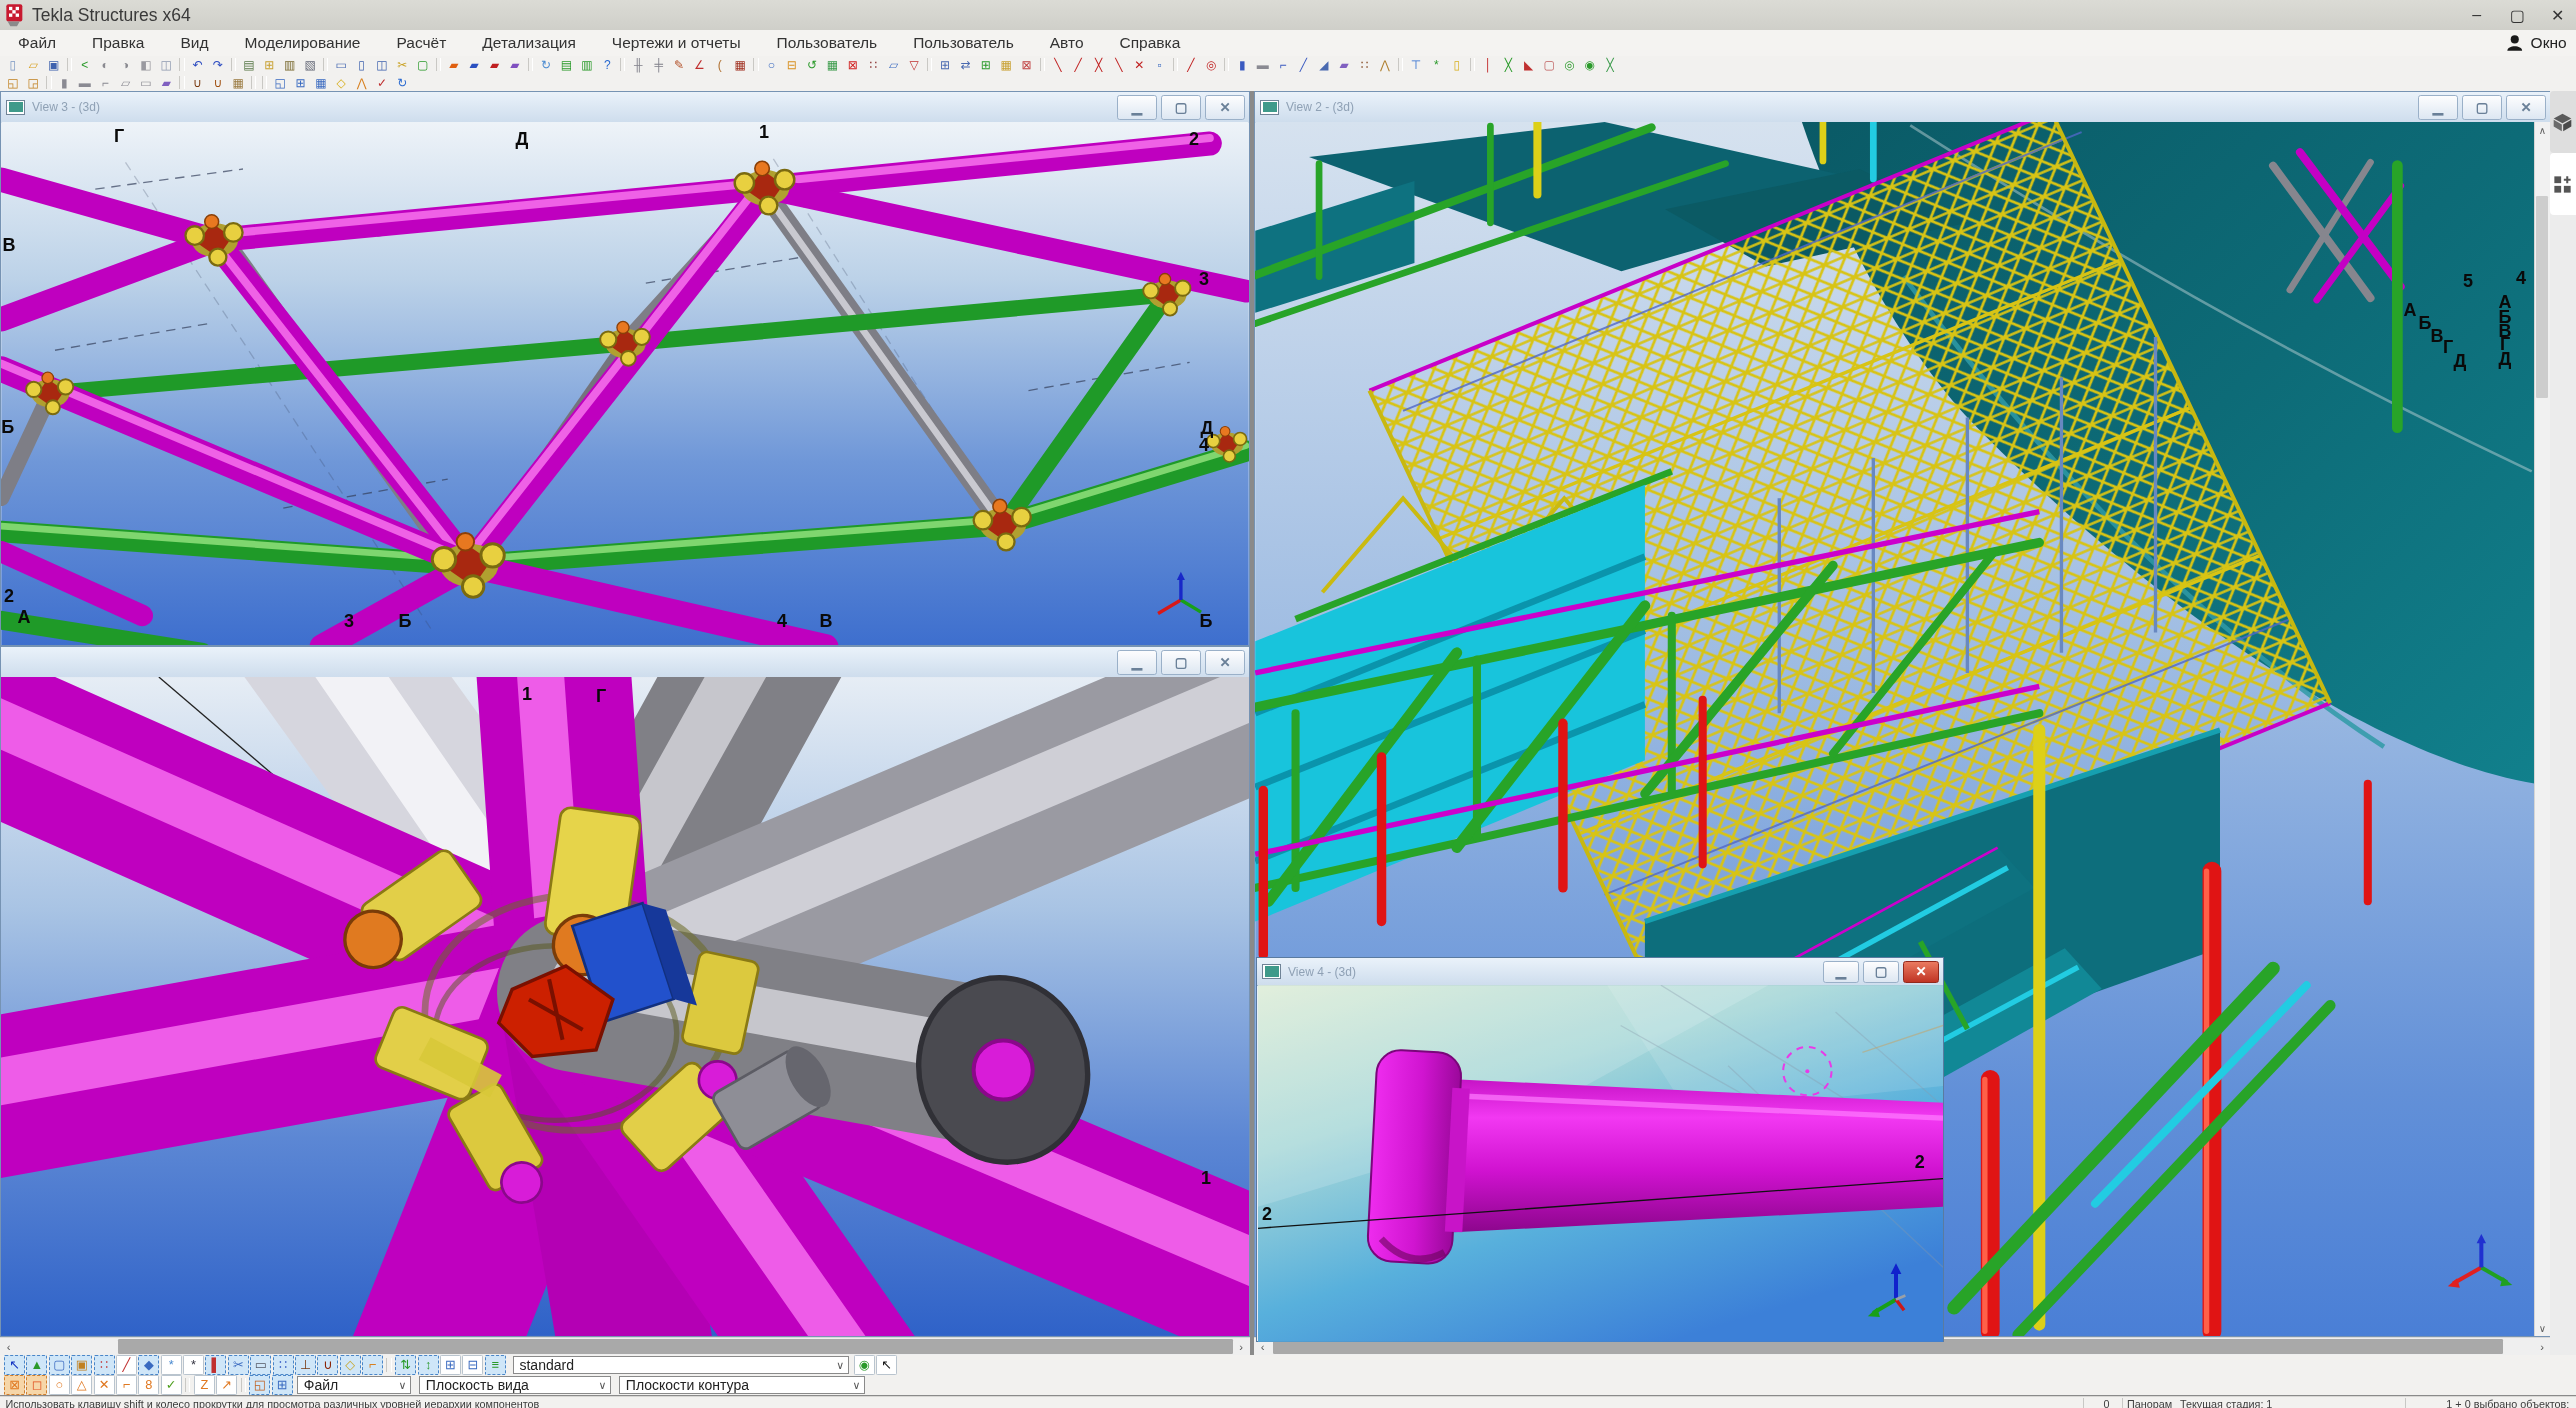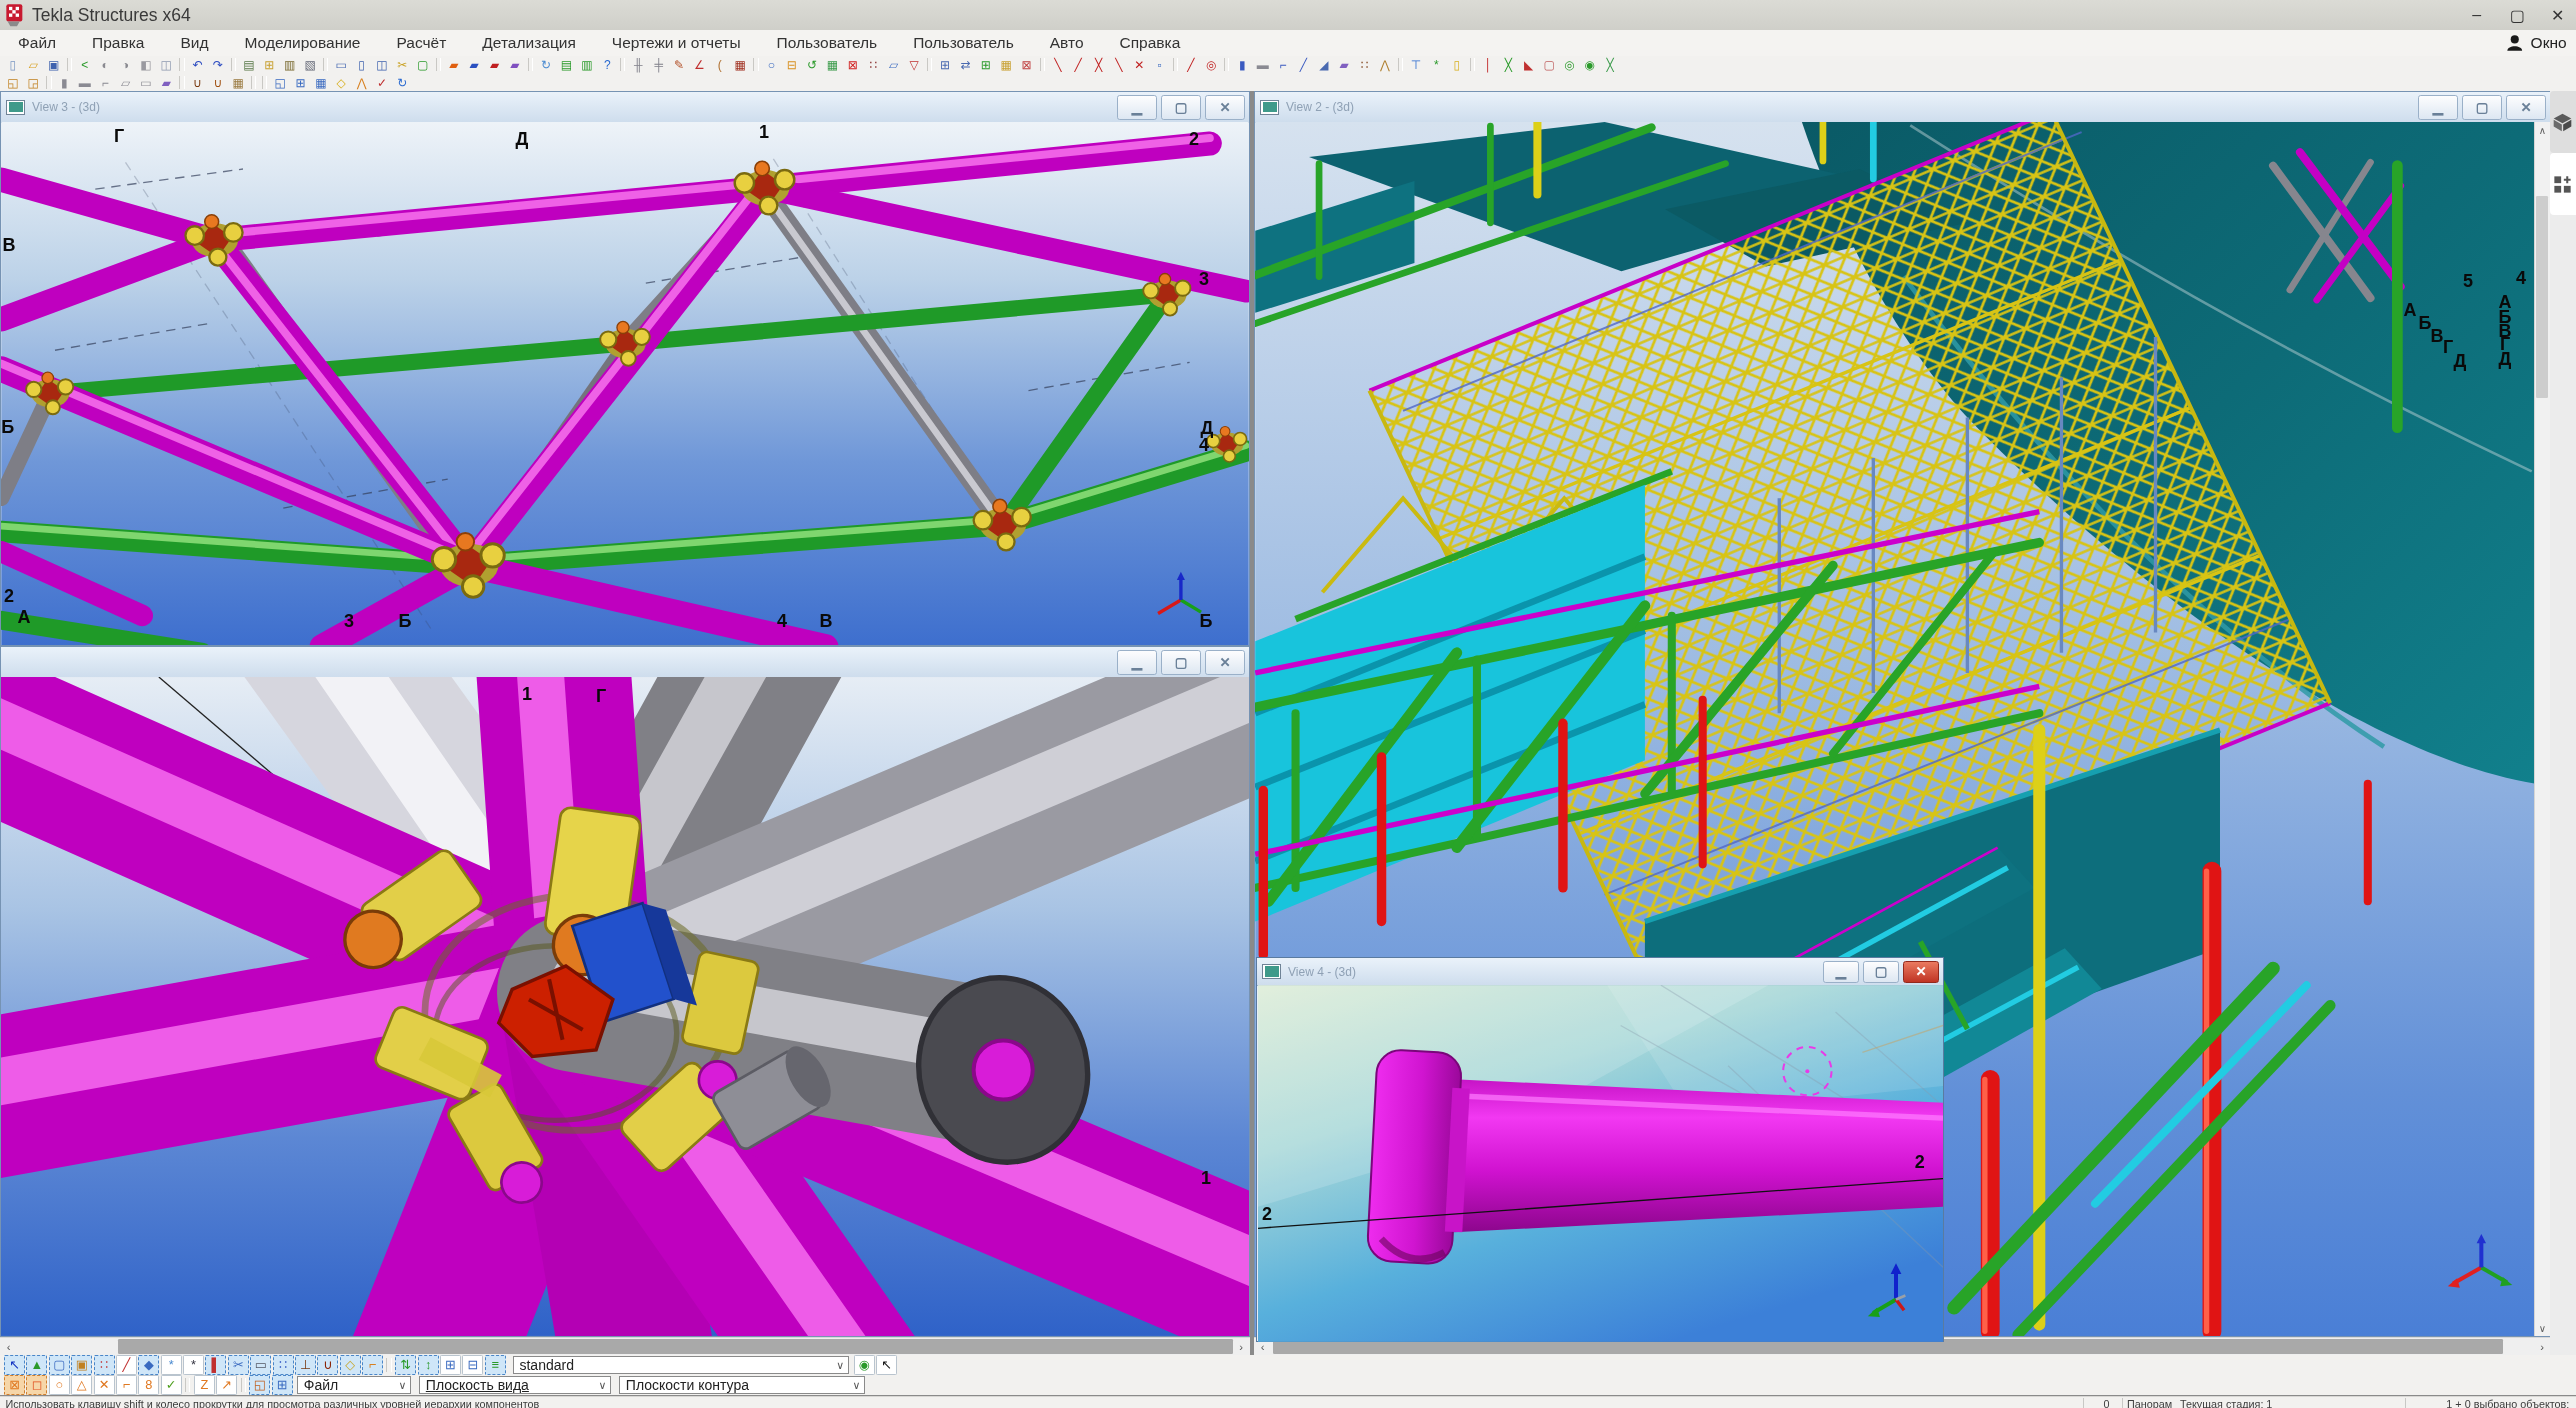--- a/index.html
+++ b/index.html
@@ -765,21 +765,21 @@
         <span class="bicon" style="color: rgb(224, 120, 32);">Z</span>
         <span class="bicon" style="color: rgb(224, 120, 32);">↗</span>
         <span class="tsep"></span>
         <span class="bicon" style="color: rgb(192, 96, 32); background: rgb(207, 230, 248); border: 0.7px dashed rgb(74, 134, 200);">◱</span>
         <span class="bicon" style="color: rgb(58, 106, 192); background: rgb(207, 230, 248); border: 0.7px dashed rgb(74, 134, 200);">⊞</span>
       </span>
     <div class="combo" style="width:114px;">
       <span>Файл</span>
       <span class="chev">∨</span>
     </div>
-    <div class="combo" style="width:192px;text-decoration:underline;">
+    <div class="combo" style="width:192px;">
       <span>Плоскость вида</span>
       <span class="chev">∨</span>
     </div>
     <div class="combo" style="width:246px;">
       <span>Плоскости контура</span>
       <span class="chev">∨</span>
     </div>
   </div>
 
   <div id="statusbar">

